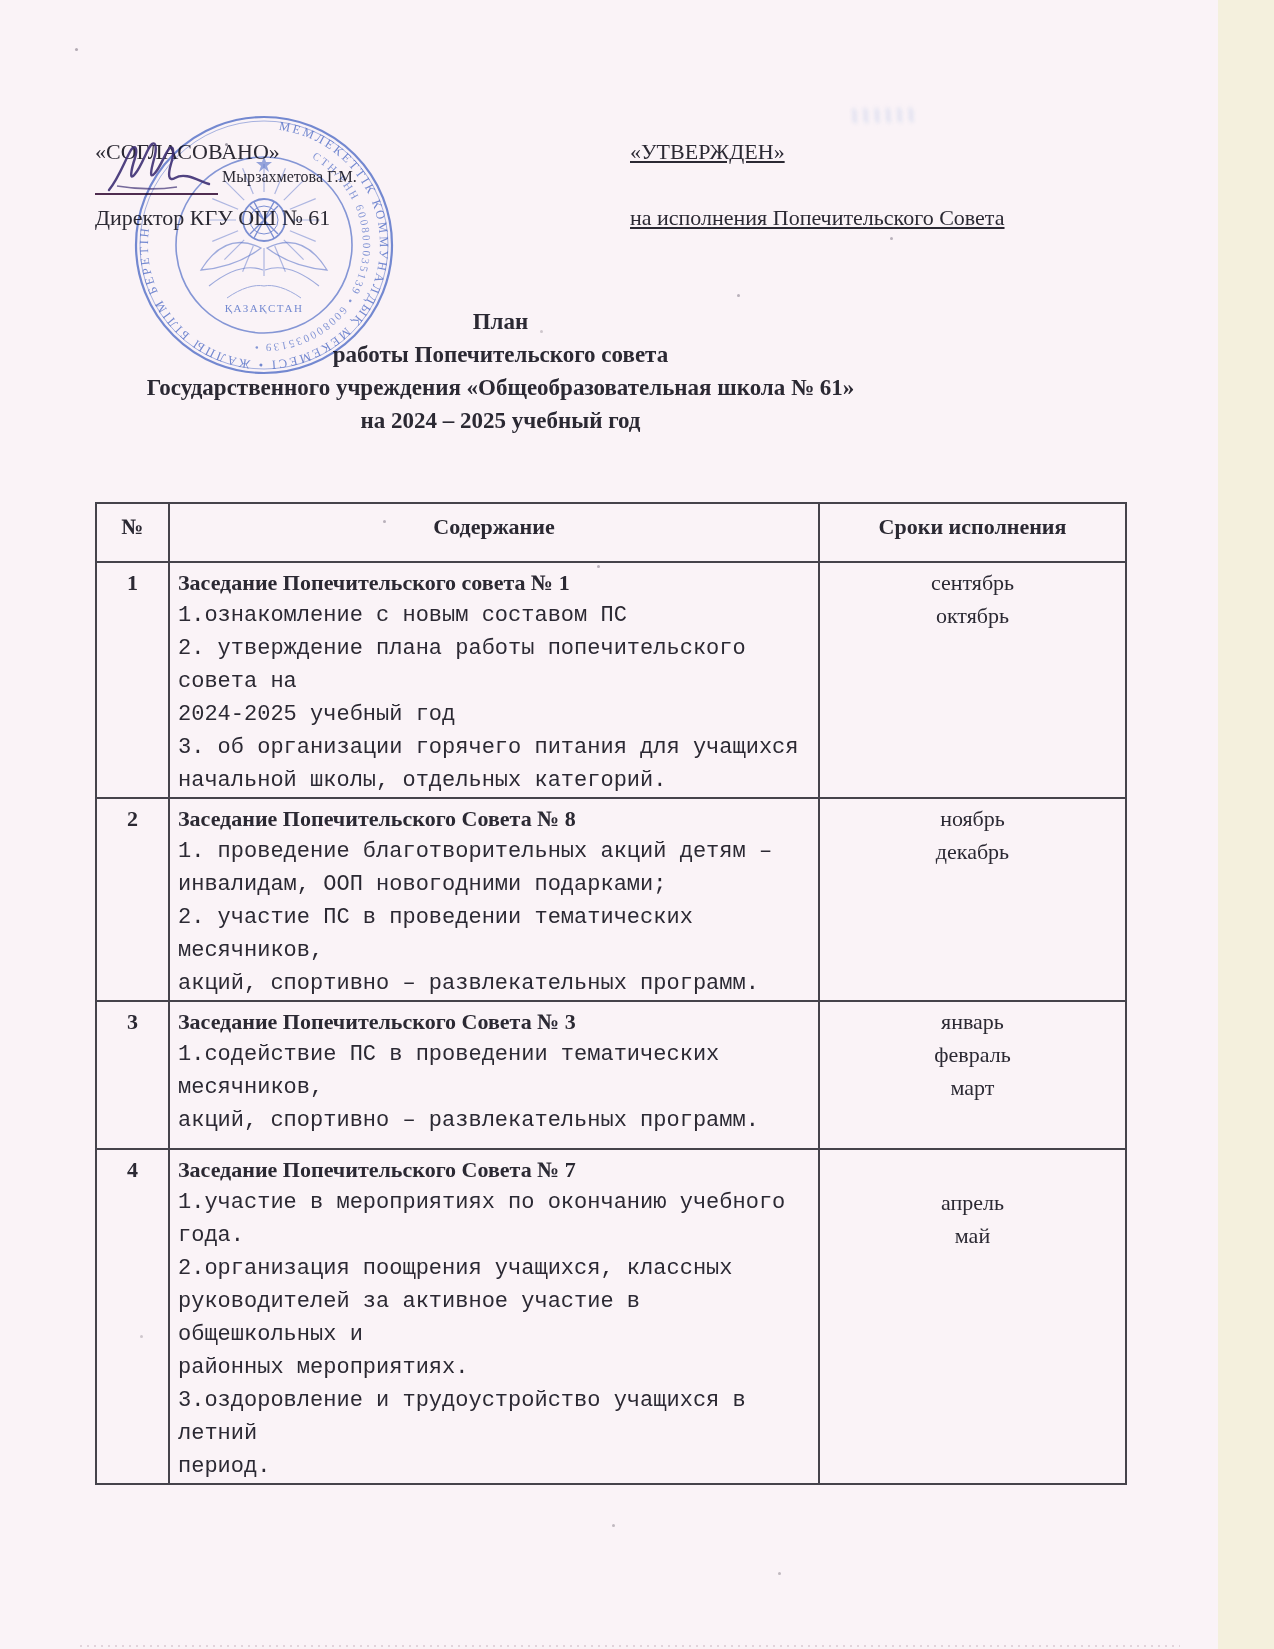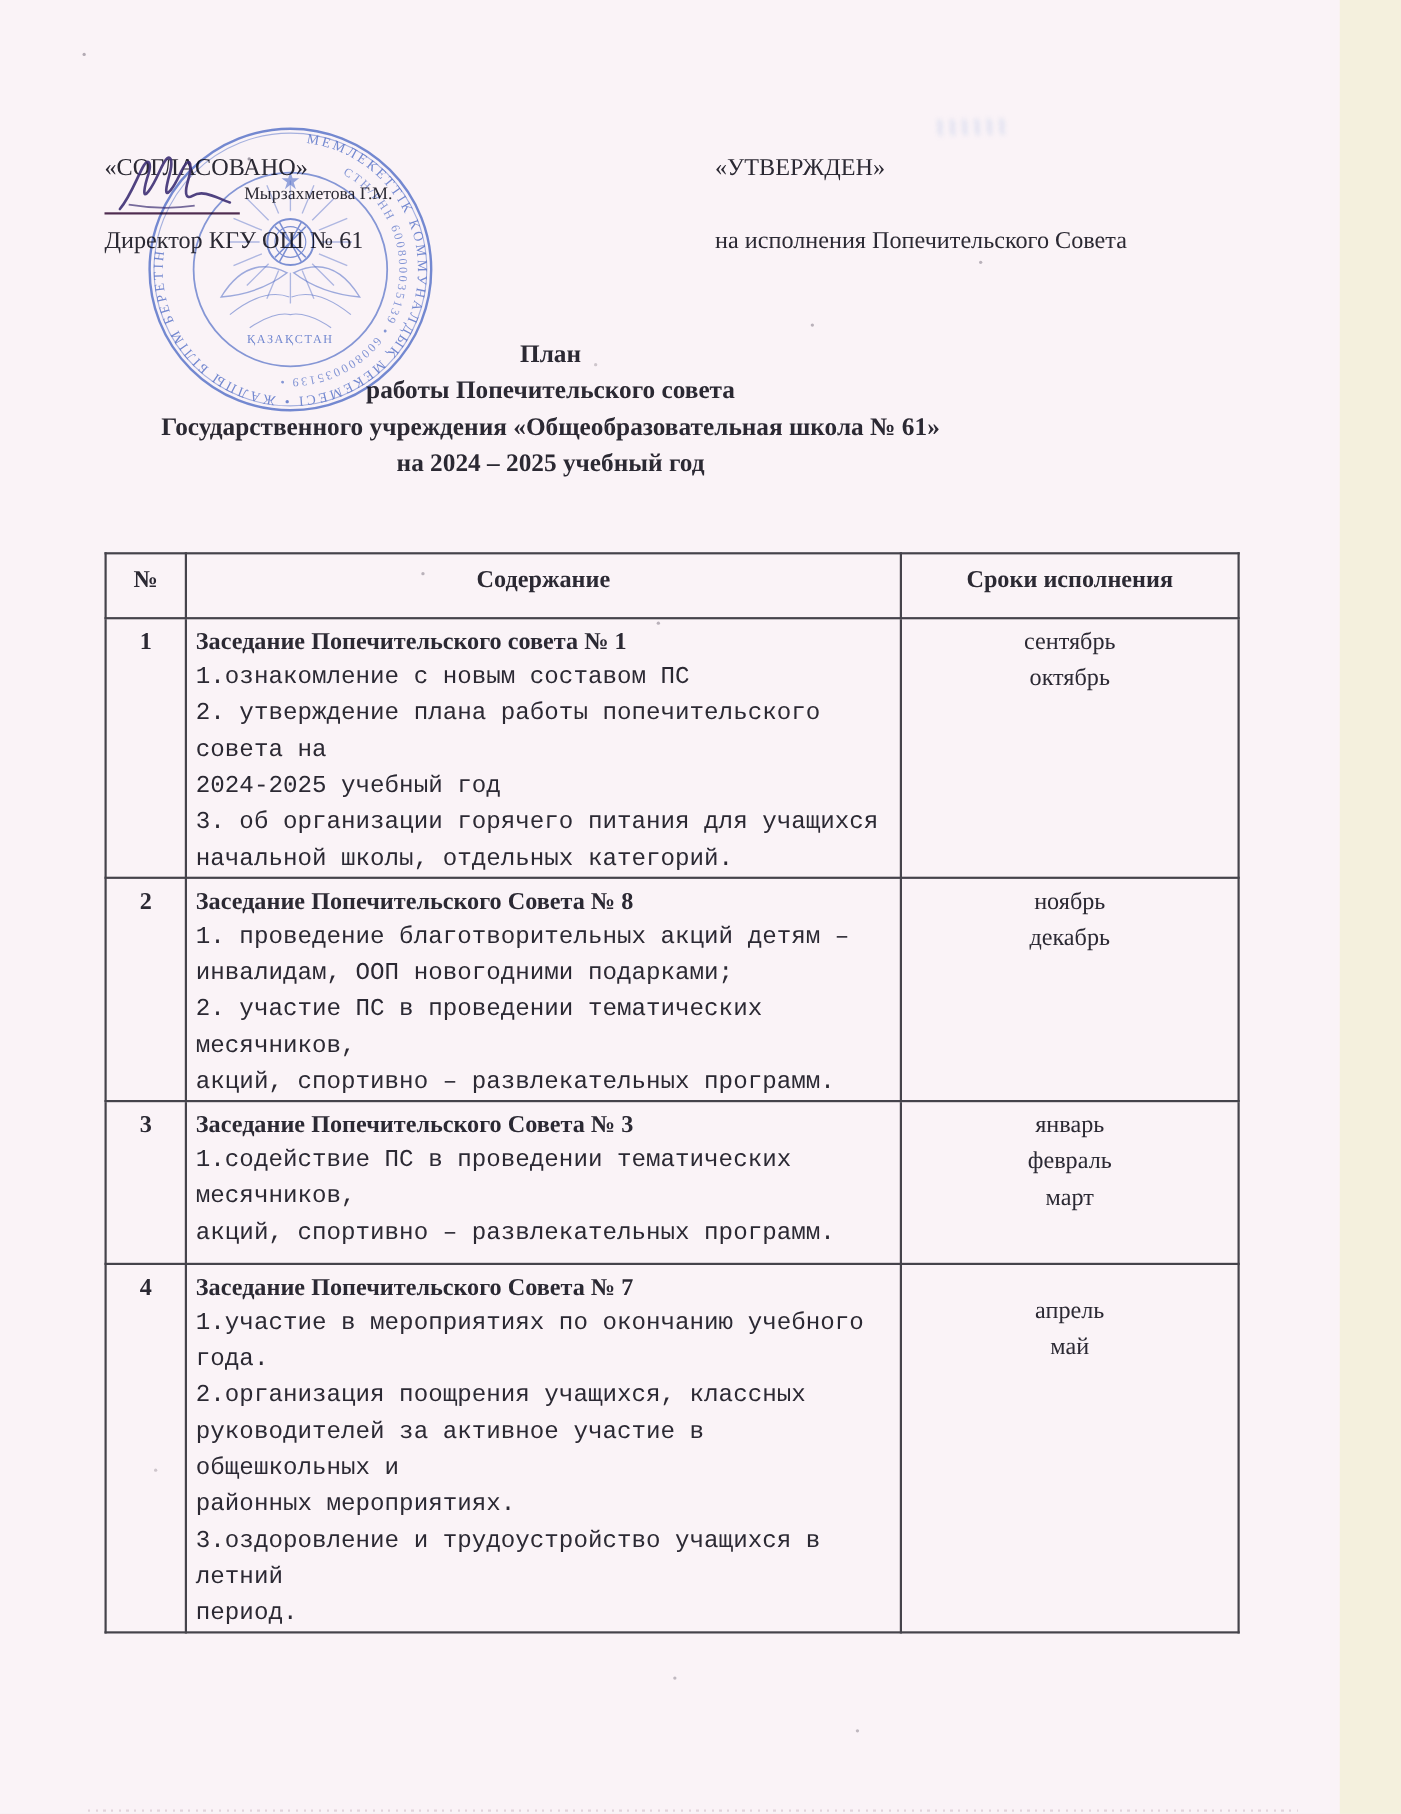--- a/index.html
+++ b/index.html
@@ -33,21 +33,21 @@
       737px 294px 0 0 rgba(120,112,125,.5),
       540px 330px 0 0 rgba(140,130,140,.4),
       383px 520px 0 0 rgba(120,112,125,.5),
       597px 565px 0 0 rgba(120,112,125,.5),
       140px 1335px 0 0 rgba(140,130,140,.4),
       612px 1524px 0 0 rgba(120,112,125,.45),
       778px 1572px 0 0 rgba(120,112,125,.45);
   }
   .blk{position:absolute;font-size:22px;line-height:33px;white-space:pre-line;}
   .approval-left{left:95px;top:102px;}
-  .approval-right{left:650px;top:102px;}
+  .approval-right{left:630px;top:102px;text-decoration:underline;}
   .sig-underline{
     position:absolute;left:95px;top:193px;width:123px;height:0;
     border-top:2.5px solid #4f2c50;
   }
   .sig-name{position:absolute;left:222px;top:168px;font-size:16px;}
   .sig-svg{position:absolute;left:105px;top:140px;z-index:3;}
   .ink-smudge{
     position:absolute;left:850px;top:104px;width:130px;height:30px;
     color:rgba(96,138,205,.38);font-size:19px;letter-spacing:2px;
     filter:blur(2.2px);transform:rotate(-1deg);
@@ -69,21 +69,21 @@
   }
   table.plan td,table.plan th{
     border:2px solid #45434b;
     vertical-align:top;
     padding:3px 8px 0 8px;
   }
   table.plan th{font-weight:bold;text-align:center;padding-top:6px;}
   td.num{text-align:center;font-weight:bold;}
   td.content{padding-left:12px;}
   td.dates{text-align:center;white-space:pre-line;}
-  td.dates.offset-one-line{padding-top:24px;}
+  td.dates.offset-one-line{padding-top:36px;}
   .row-title{font-weight:bold;}
   .row-items{white-space:pre-line;font-family:Liberation Mono, monospace;}
 </style>
 </head>
 <body>
 
 <div class="page">
 
   <div class="scan-strip"></div>
   <div class="specks"></div>

